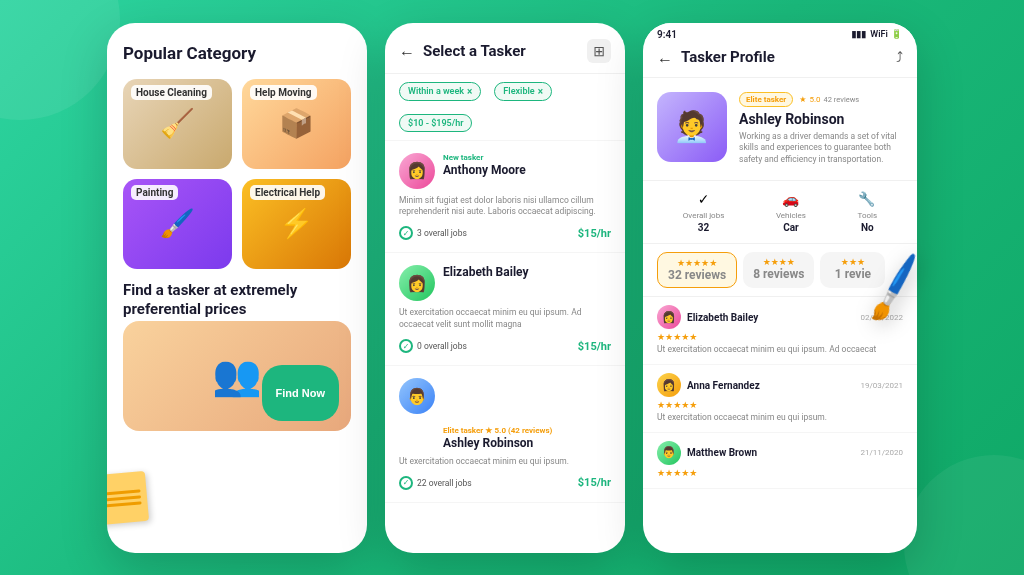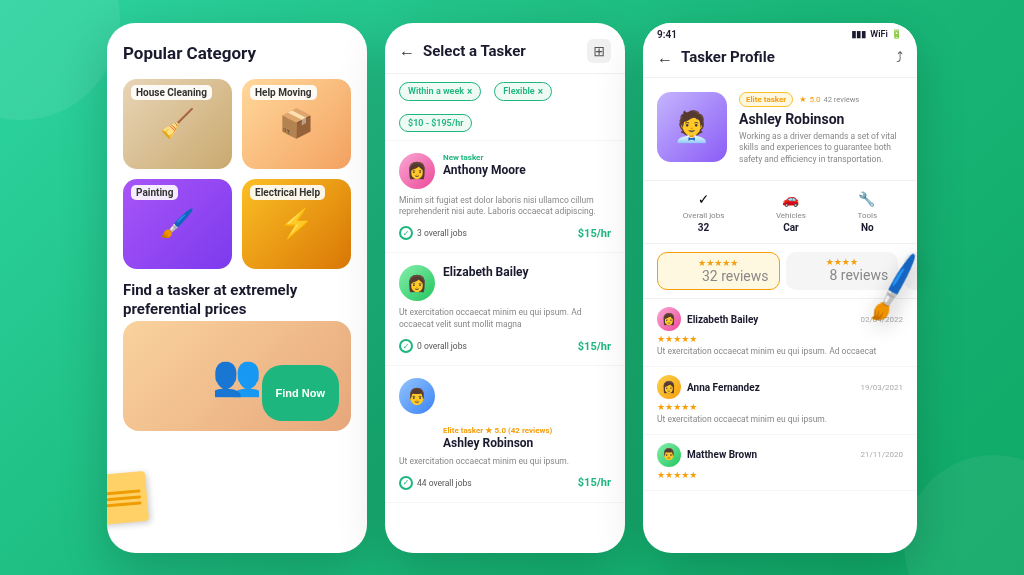--- a/index.html
+++ b/index.html
@@ -443,24 +443,23 @@
       background: #fff8e1;
     }
     .review-tab.inactive {
       background: #f5f5f5;
     }
     .review-tab-stars {
       font-size: 9px;
       color: #f59e0b;
     }
     .review-tab-count {
-      font-size: 14px;
+      font-size: 12px;
       color: #888;
-      font-weight: 400;
-      margin-left: 34px;
+      font-weight: 700;
     }
     .reviews-list {
       flex: 1;
       overflow: hidden;
       display: flex;
       flex-direction: column;
     }
     .review-item {
       padding: 8px 14px;
       border-bottom: 1px solid #f5f5f5;
@@ -654,21 +653,21 @@
               <span>Elite tasker</span>
               <span style="color:#f59e0b; font-size:8px;">★ <span>5.0 (42 reviews)</span></span>
             </div>
             <div class="tasker-name">Ashley Robinson</div>
           </div>
         </div>
         <p class="tasker-desc">Ut exercitation occaecat minim eu qui ipsum.</p>
         <div class="tasker-footer">
           <div class="jobs-info">
             <div class="check-circle">✓</div>
-            <span>44 overall jobs</span>
+            <span>22 overall jobs</span>
           </div>
           <span class="price-tag">$15/hr</span>
         </div>
       </div>
     </div>
   </div>
 
   <div class="phone-card card3">
     <div class="card3-status-bar">
       <span>9:41</span>

